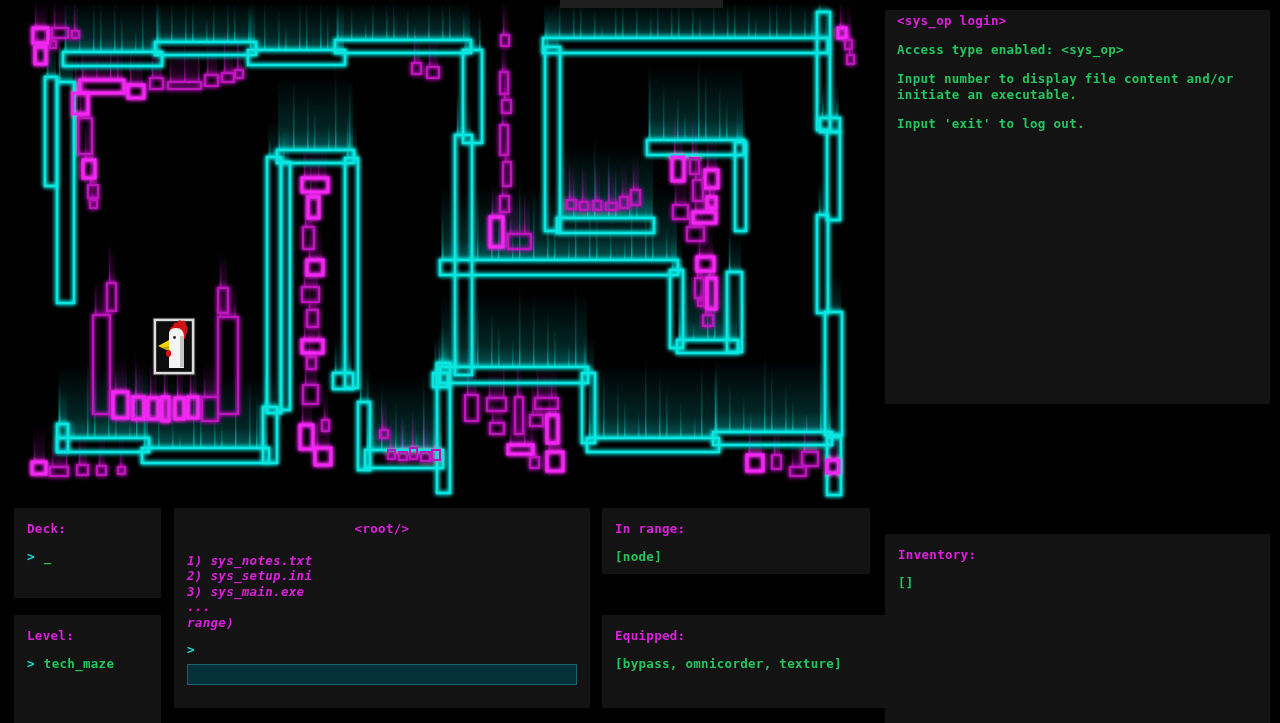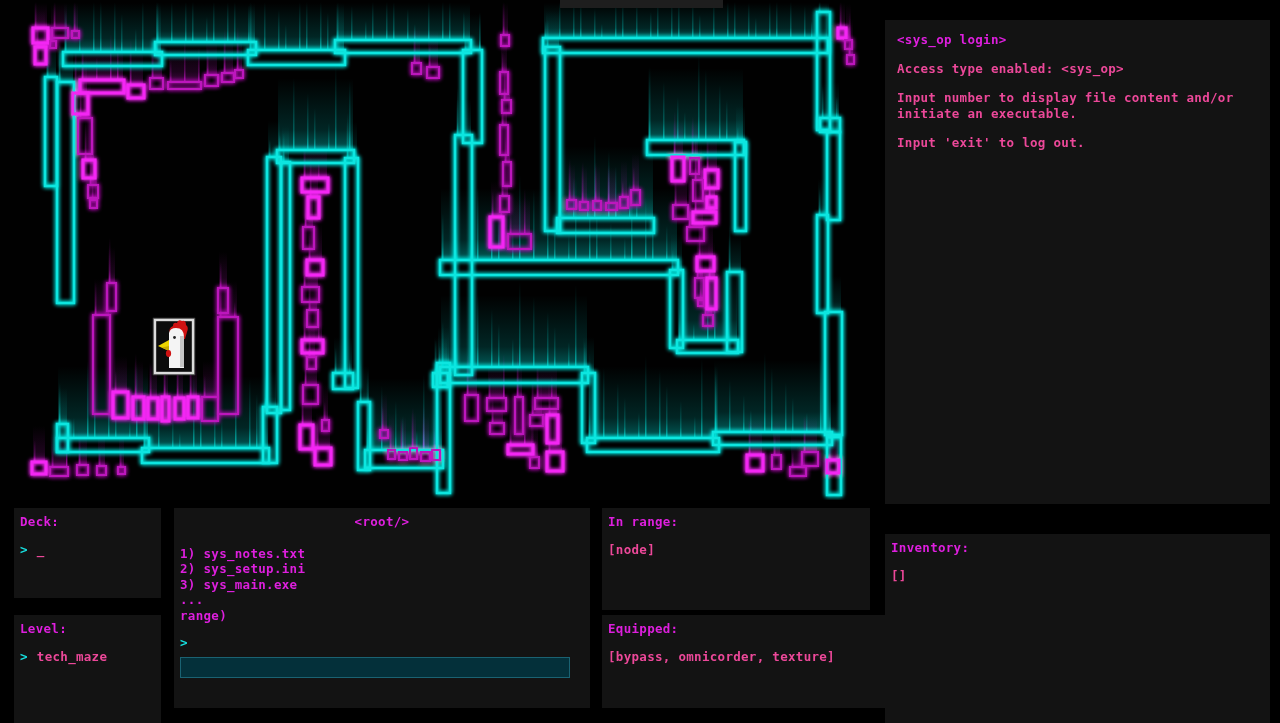--- a/index.html
+++ b/index.html
@@ -5,37 +5,37 @@
   html,body{margin:0;padding:0;background:#000;}
   .screen{position:relative;width:1280px;height:723px;background:#000;overflow:hidden;
           font-family:"DejaVu Sans Mono",monospace;font-weight:700;}
   
   #maze-svg{position:absolute;left:0;top:0;background:#010101;}
   .wc{fill:none;stroke:#10e6e0;stroke-width:2.6;}
   .wm{fill:none;stroke:#bd14bd;stroke-width:2.1;}
   .wM{fill:none;stroke:#f326f3;stroke-width:3.1;}
   .top-notch{position:absolute;left:560px;top:0;width:163px;height:8px;background:#1e1e1e;}
   
-  .panel{position:absolute;background:#131313;box-sizing:border-box;padding:6px;}
+  .panel{position:absolute;background:#131313;box-sizing:border-box;padding:13px;}
   .panel p{margin:0 0 12px 0;font-size:12.5px;line-height:15.5px;letter-spacing:.3px;}
   .mg{color:#de1fde;}
-  .cy{color:#ec4899;}
+  .cy{color:#22c55e;}
   .bc{color:#16dede;}
-  .sysop{left:885px;top:20px;width:385px;height:484px;padding:12px 12px;}
+  .sysop{left:885px;top:10px;width:385px;height:394px;padding:3px 12px;}
   .sysop p{margin-bottom:13px;max-width:352px;}
   .sysop p.para{margin-bottom:14px;}
   .deck{left:14px;top:508px;width:147px;height:90px;}
   .level{left:14px;top:615px;width:147px;height:112px;}
   .rootp{left:174px;top:508px;width:416px;height:200px;}
-  .range{left:602px;top:508px;width:268px;height:102px;}
+  .range{left:602px;top:508px;width:268px;height:66px;}
   .equip{left:602px;top:615px;width:320px;height:93px;}
   .inv{left:885px;top:508px;width:385px;height:200px;margin-top:26px;}
   .prompt-row{display:flex;gap:9px;margin-top:2px;}
   .rootp .title{margin-bottom:16px;text-align:center;}
-  .filelist p{margin:0;}
+  .filelist p{margin:0;font-style:italic;}
   .rootp .prompt-line{margin:12px 0 0 0;}
   .cmd-input{display:block;margin-top:6px;width:390px;height:21px;box-sizing:border-box;
              background:#04303a;border:1.5px solid #1a6272;outline:none;
              color:#2cc6c6;font-family:"DejaVu Sans Mono",monospace;font-weight:700;font-size:12px;padding:0 6px;}
 </style>
 </head>
 <body>
 
 <div class="screen">
 

